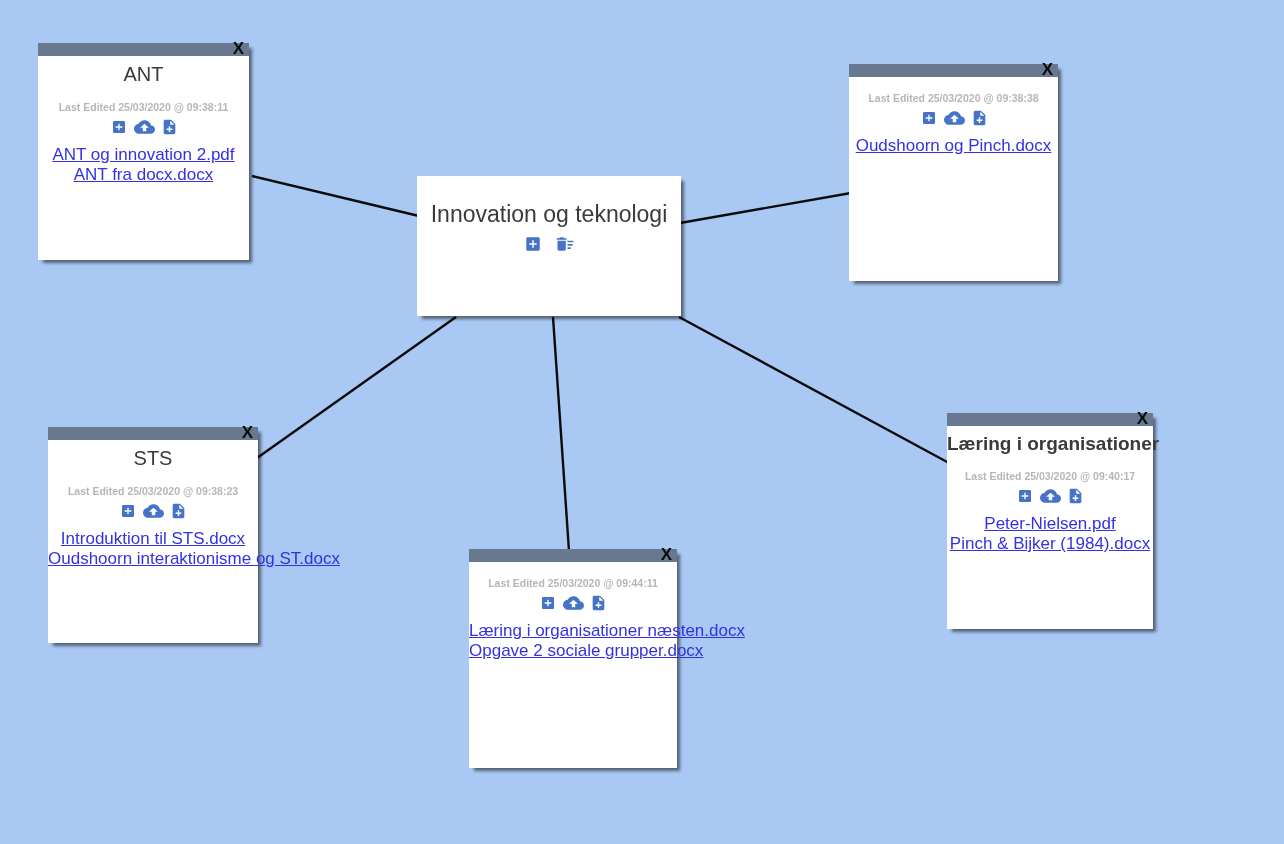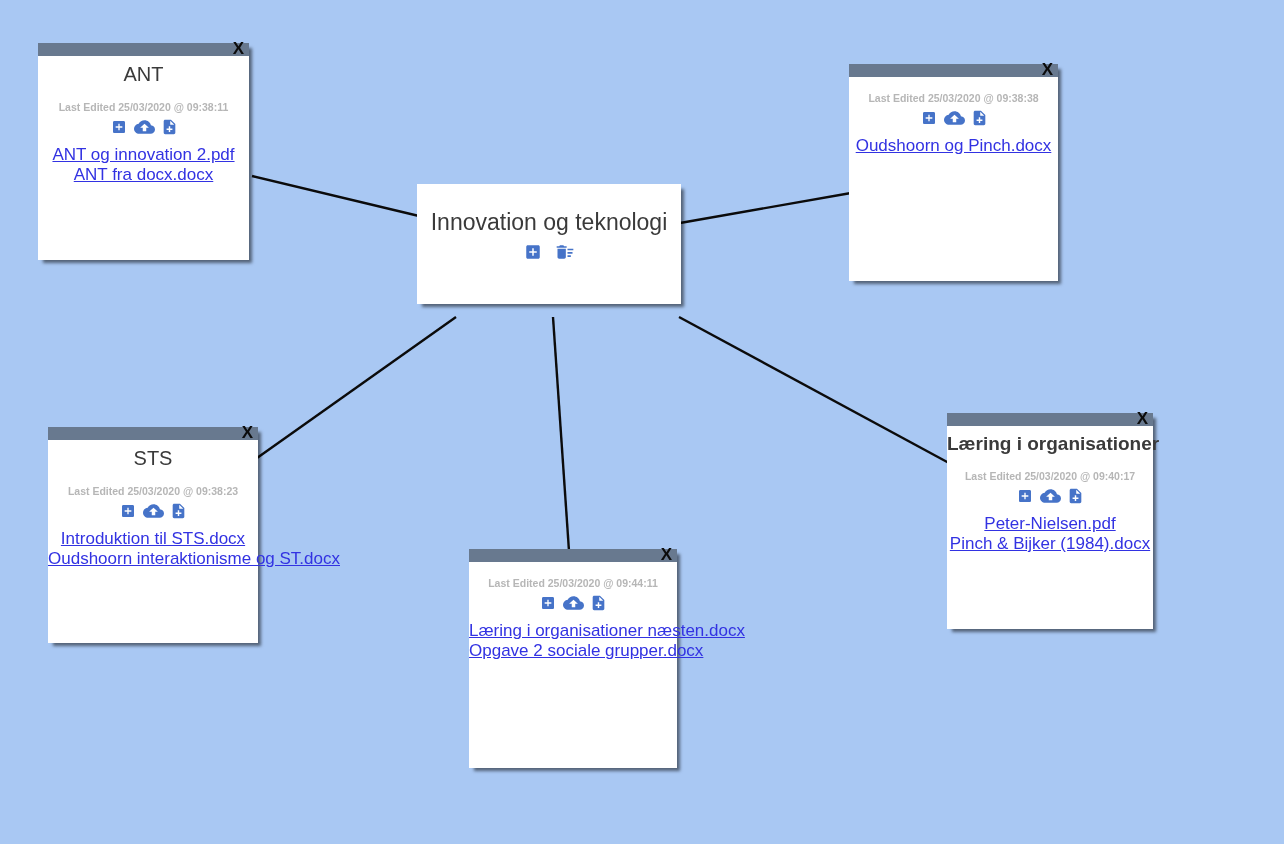--- a/index.html
+++ b/index.html
@@ -34,21 +34,21 @@
     text-decoration:underline;cursor:pointer;white-space:nowrap;
   }
 
   
   .pos-ant{left:38px;top:43px;width:211px;height:217px;}
   .pos-introduktion{left:849px;top:64px;width:209px;height:217px;}
   .pos-sts{left:48px;top:427px;width:210px;height:216px;}
   .pos-eksamen{left:469px;top:549px;width:208px;height:219px;}
   .pos-laering{left:947px;top:413px;width:206px;height:216px;}
 
-  .central{left:417px;top:184px;width:264px;height:120px;padding-top:25px;box-sizing:border-box;}
+  .central{left:417px;top:176px;width:264px;height:140px;padding-top:25px;box-sizing:border-box;}
   .central-title{font-size:23px;color:#3a3a3a;white-space:nowrap;}
   .central .iconrow{gap:13px;margin-top:7px;}
 </style>
 </head>
 <body>
 
 <div class="canvas">
 
   <svg class="links" width="1284" height="844">
     <line x1="252" y1="176" x2="419" y2="216"></line>

